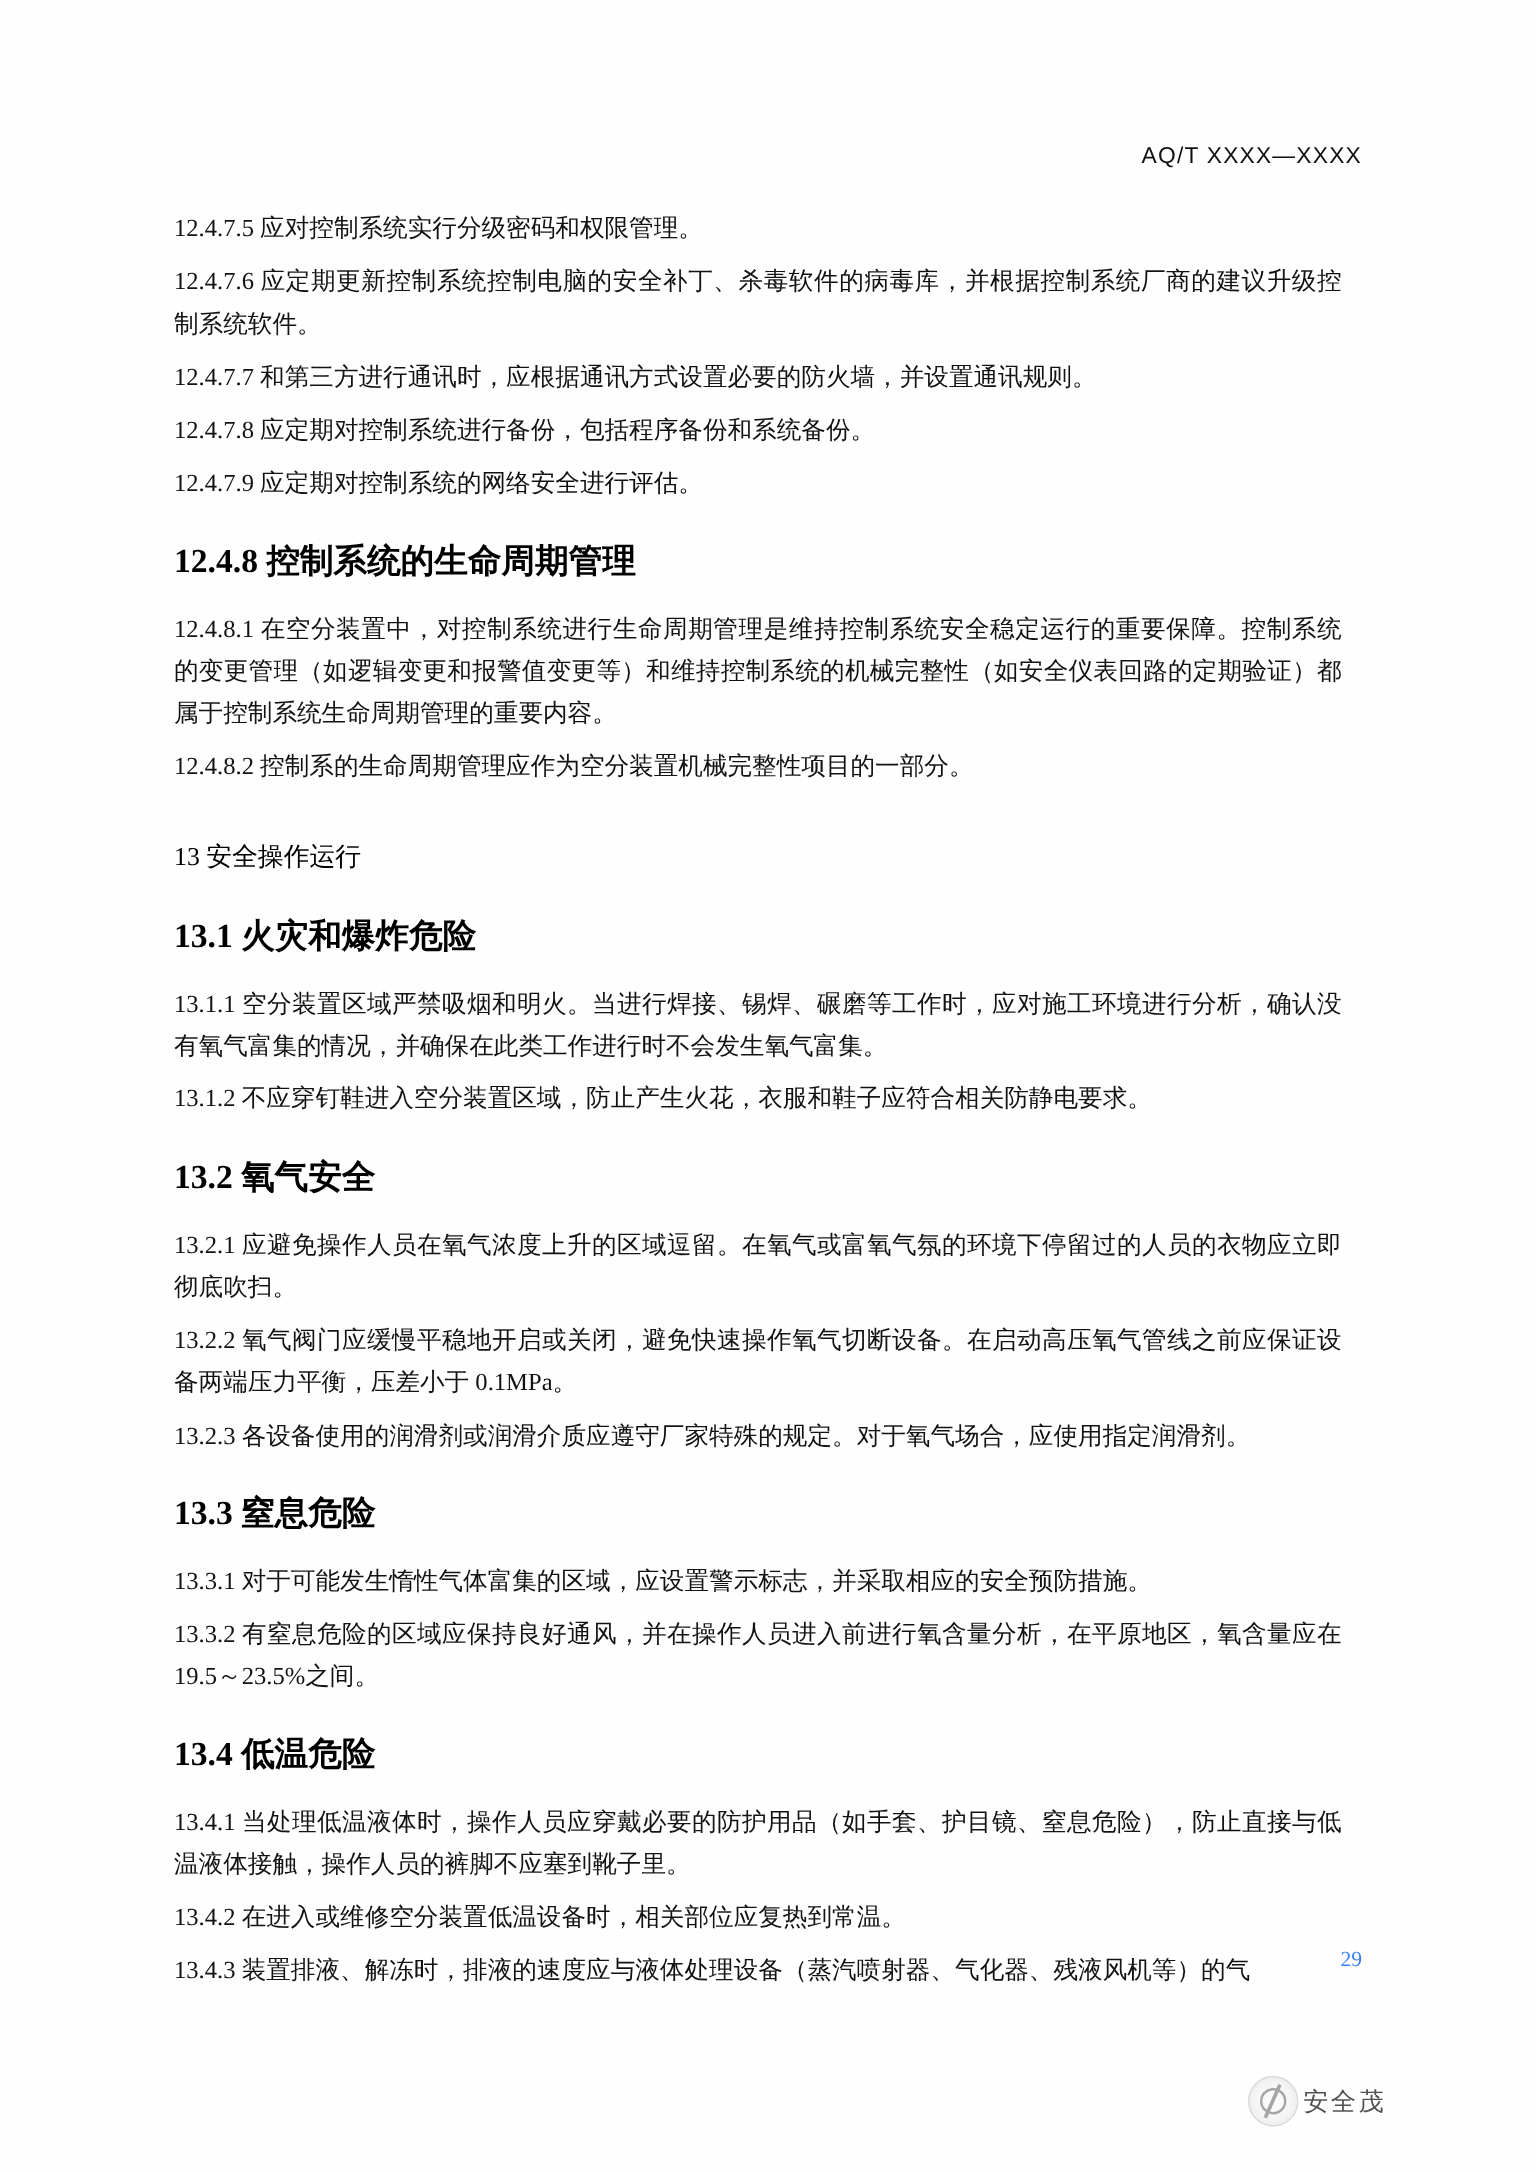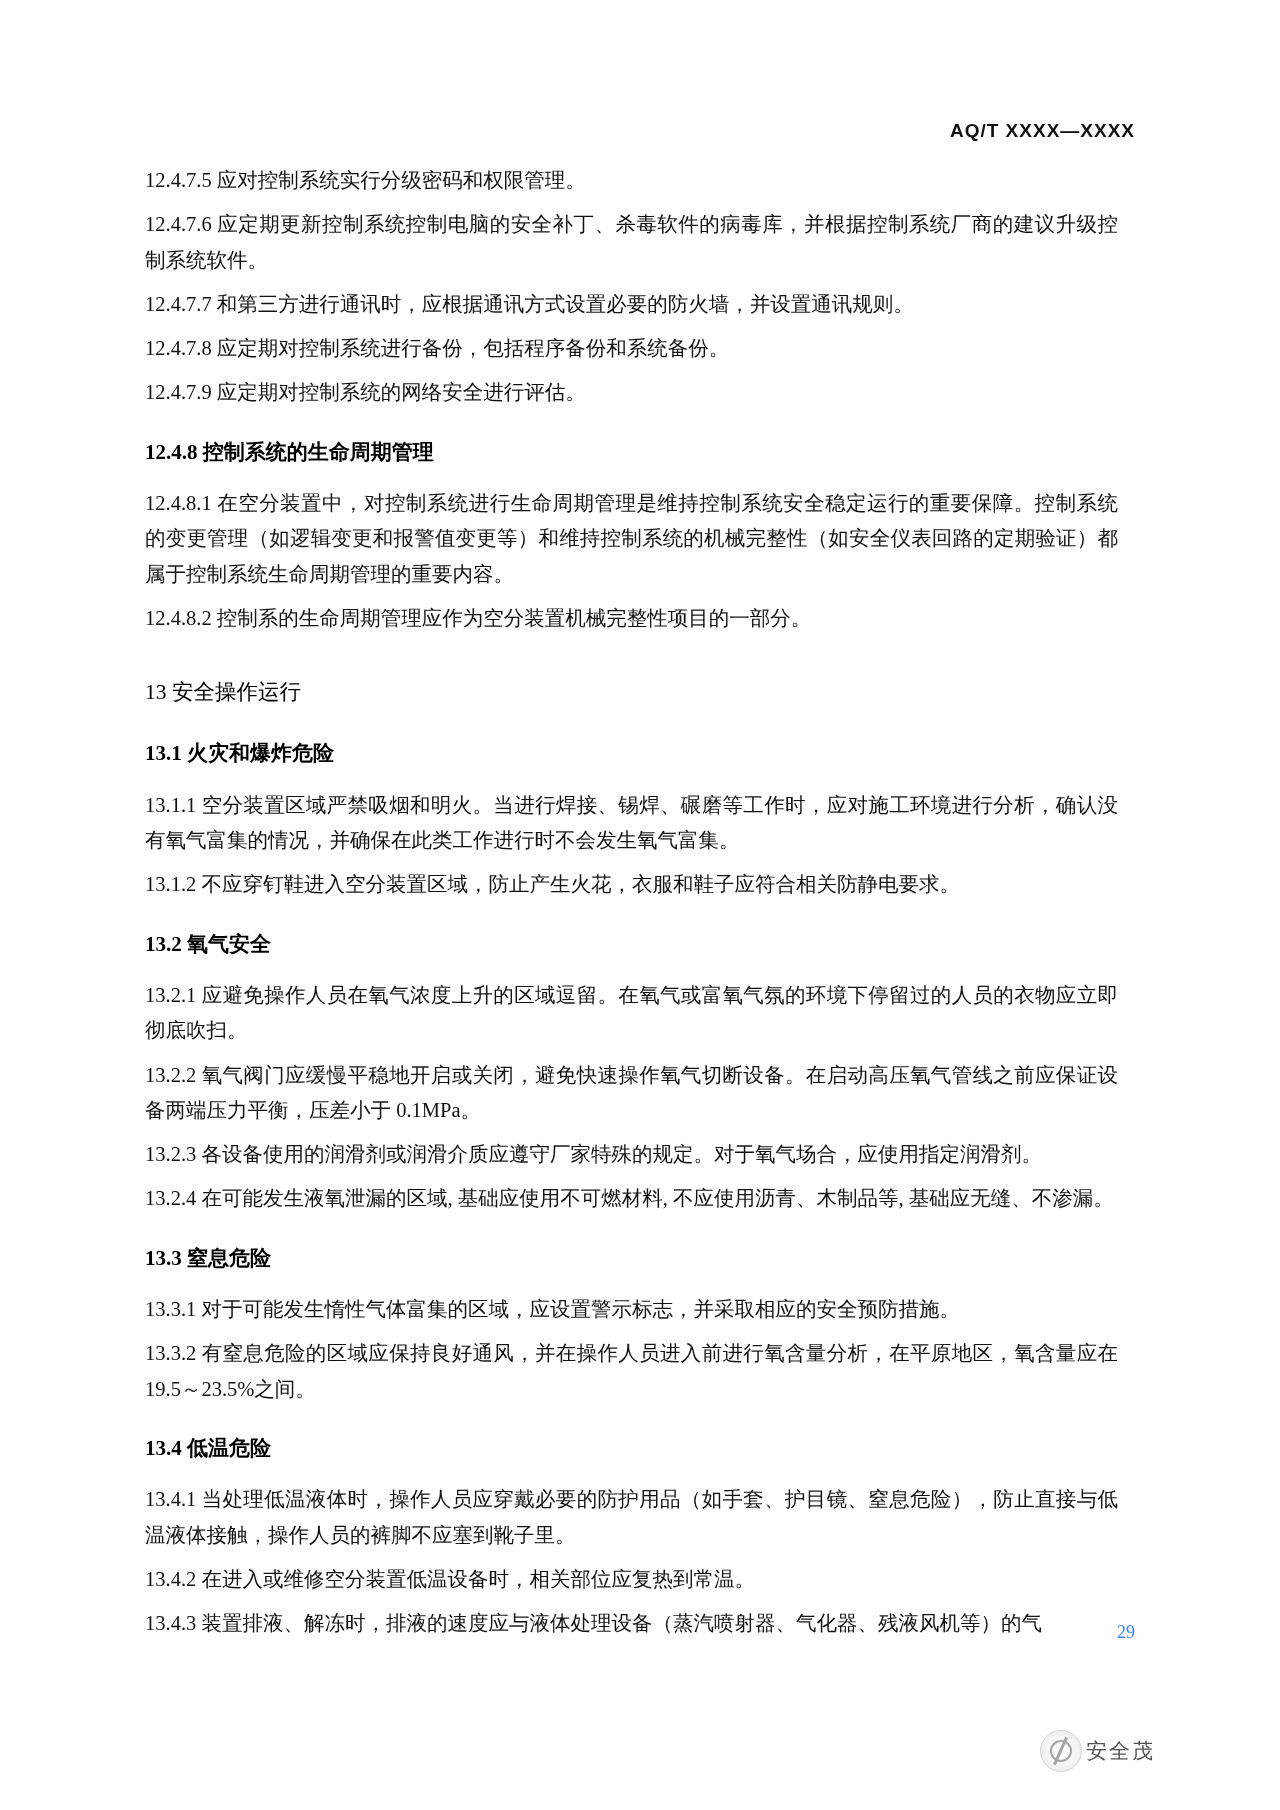--- a/index.html
+++ b/index.html
@@ -25,35 +25,35 @@
   .content {
     position: absolute;
     left: 145px;
     top: 120px;
     width: 990px;
   }
   .header-line {
     text-align: right;
     font-family: "Liberation Sans", "DejaVu Sans", sans-serif;
     font-size: 19px;
-    font-weight: bold;
+    font-weight: normal;
     letter-spacing: 1px;
     color: #111;
-    margin-bottom: 21px;
+    margin-bottom: 32px;
   }
   p.body-text {
     font-size: 20.5px;
     line-height: 1.72;
     margin: 0 17px 9px 0;
     text-align: justify;
     text-justify: inter-ideograph;
     color: #121212;
   }
   h3.heading {
-    font-size: 21px;
+    font-size: 28px;
     font-weight: bold;
     margin: 26px 0 18px 0;
     line-height: 1.5;
     color: #000;
     font-family: "Liberation Serif", "DejaVu Serif", serif;
   }
   h2.heading-major {
     font-size: 21.5px;
     font-weight: normal;
     margin: 40px 0 30px 0;
@@ -132,21 +132,20 @@
     <h2 class="heading-major">13   安全操作运行</h2>
 
     <h3 class="heading">13.1    火灾和爆炸危险</h3>
     <p class="body-text">13.1.1   空分装置区域严禁吸烟和明火。当进行焊接、锡焊、碾磨等工作时，应对施工环境进行分析，确认没有氧气富集的情况，并确保在此类工作进行时不会发生氧气富集。</p>
     <p class="body-text">13.1.2   不应穿钉鞋进入空分装置区域，防止产生火花，衣服和鞋子应符合相关防静电要求。</p>
 
     <h3 class="heading">13.2    氧气安全</h3>
     <p class="body-text">13.2.1   应避免操作人员在氧气浓度上升的区域逗留。在氧气或富氧气氛的环境下停留过的人员的衣物应立即彻底吹扫。</p>
     <p class="body-text">13.2.2   氧气阀门应缓慢平稳地开启或关闭，避免快速操作氧气切断设备。在启动高压氧气管线之前应保证设备两端压力平衡，压差小于 0.1MPa。</p>
     <p class="body-text">13.2.3   各设备使用的润滑剂或润滑介质应遵守厂家特殊的规定。对于氧气场合，应使用指定润滑剂。</p>
-    <p class="body-text">13.2.4   在可能发生液氧泄漏的区域, 基础应使用不可燃材料, 不应使用沥青、木制品等, 基础应无缝、不渗漏。</p>
 
     <h3 class="heading">13.3    窒息危险</h3>
     <p class="body-text">13.3.1   对于可能发生惰性气体富集的区域，应设置警示标志，并采取相应的安全预防措施。</p>
     <p class="body-text">13.3.2   有窒息危险的区域应保持良好通风，并在操作人员进入前进行氧含量分析，在平原地区，氧含量应在 19.5～23.5%之间。</p>
 
     <h3 class="heading">13.4    低温危险</h3>
     <p class="body-text">13.4.1   当处理低温液体时，操作人员应穿戴必要的防护用品（如手套、护目镜、窒息危险），防止直接与低温液体接触，操作人员的裤脚不应塞到靴子里。</p>
     <p class="body-text">13.4.2   在进入或维修空分装置低温设备时，相关部位应复热到常温。</p>
     <p class="body-text">13.4.3   装置排液、解冻时，排液的速度应与液体处理设备（蒸汽喷射器、气化器、残液风机等）的气</p>
 

